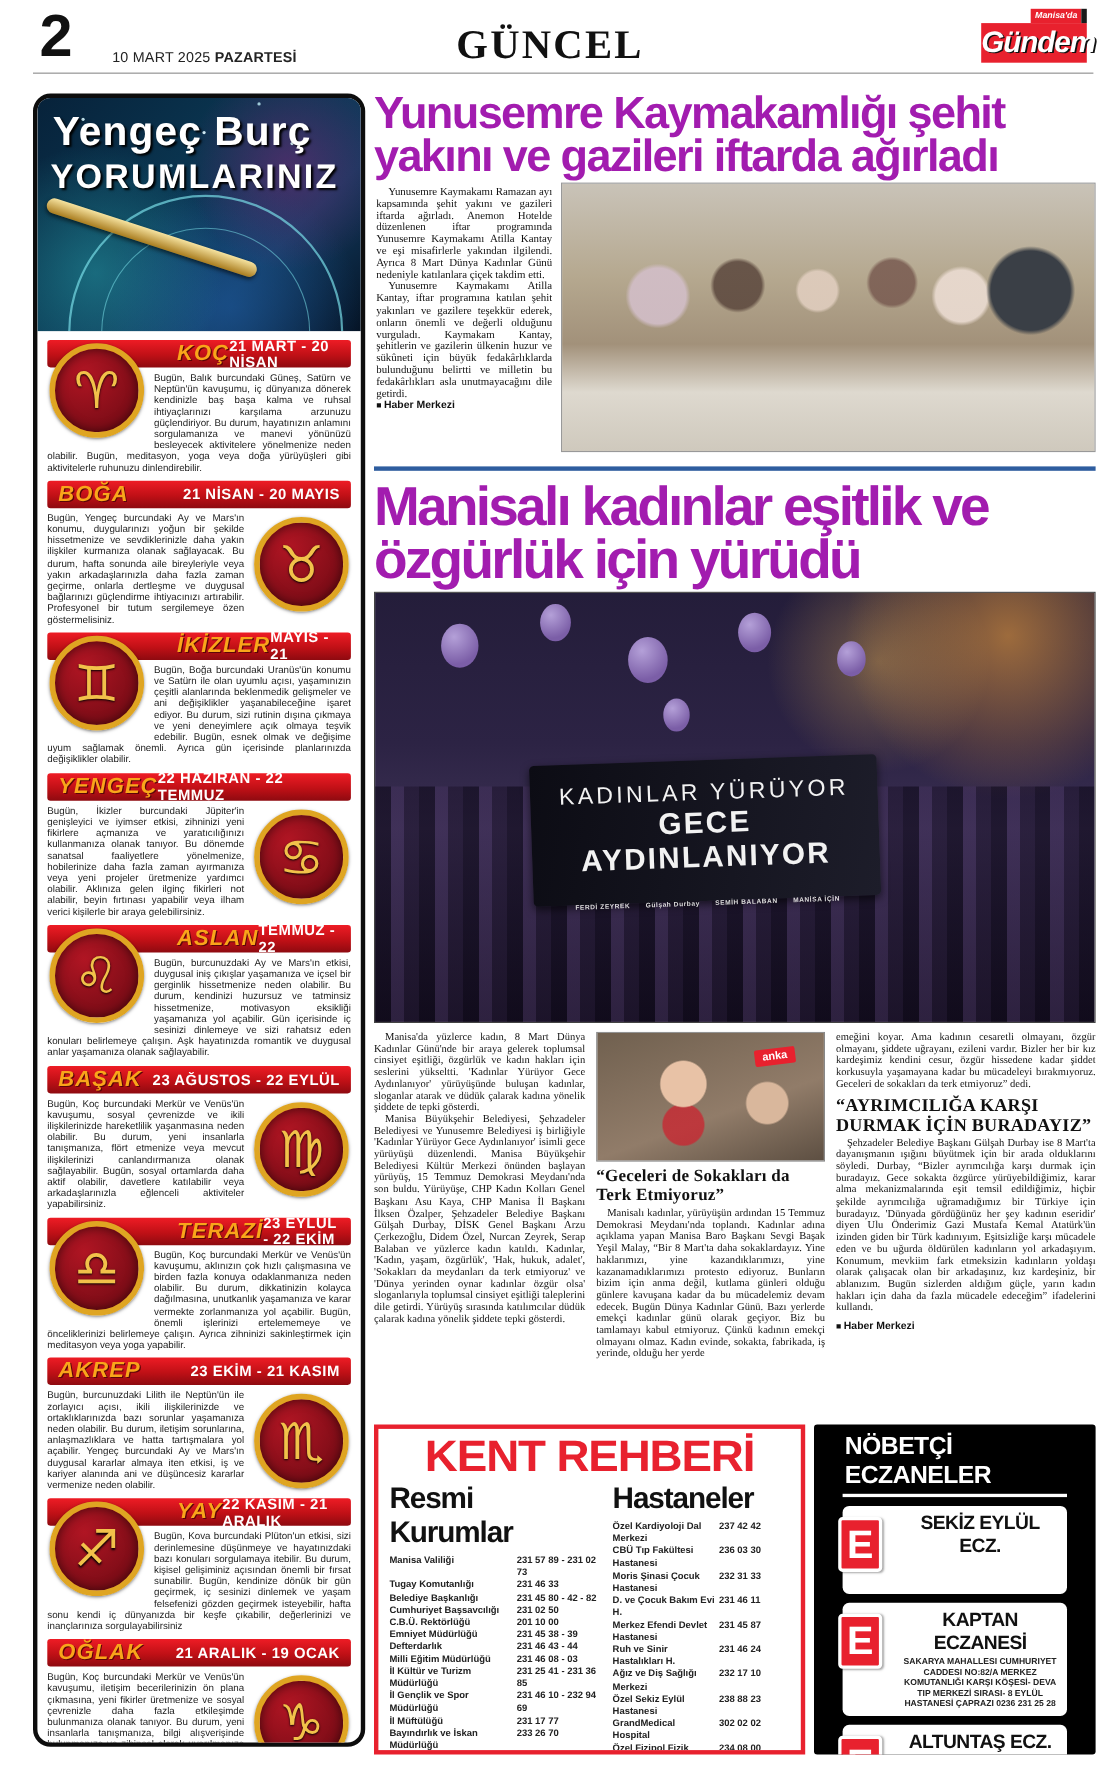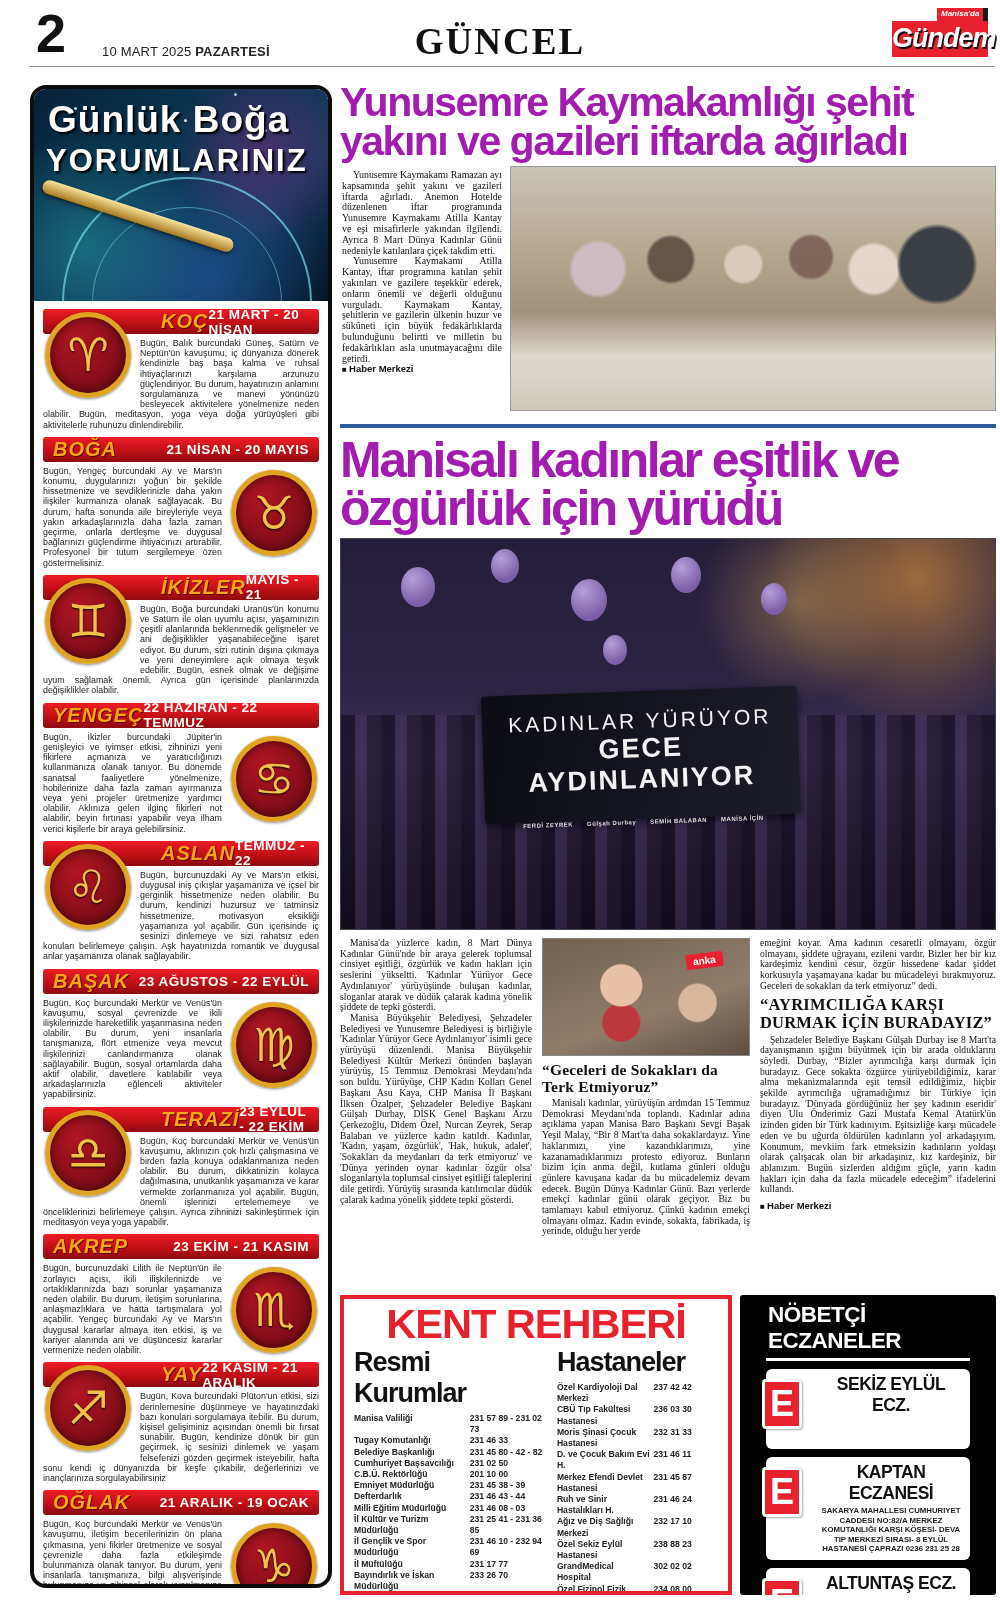--- a/index.html
+++ b/index.html
@@ -123,21 +123,21 @@
   <div class="logo-name">Gündem</div>
 </div>
 <div class="top-rule"></div>
 
 <aside class="horoscope">
   <div class="h-banner">
     <div class="h-star"></div>
     <div class="h-ring"></div>
     <div class="h-ring2"></div>
     <div class="h-pen"></div>
-    <div class="h-title1">Günlük Boğa</div>
+    <div class="h-title1">Yengeç Burç</div>
     <div class="h-title2">YORUMLARINIZ</div>
   </div>
   <div class="signs">
 
       <section class="sign">
         <div class="sign-header">
           <span class="sign-name">KOÇ</span>
           <span class="sign-dates">21 MART - 20 NİSAN</span>
         </div>
         <div class="sign-body">

